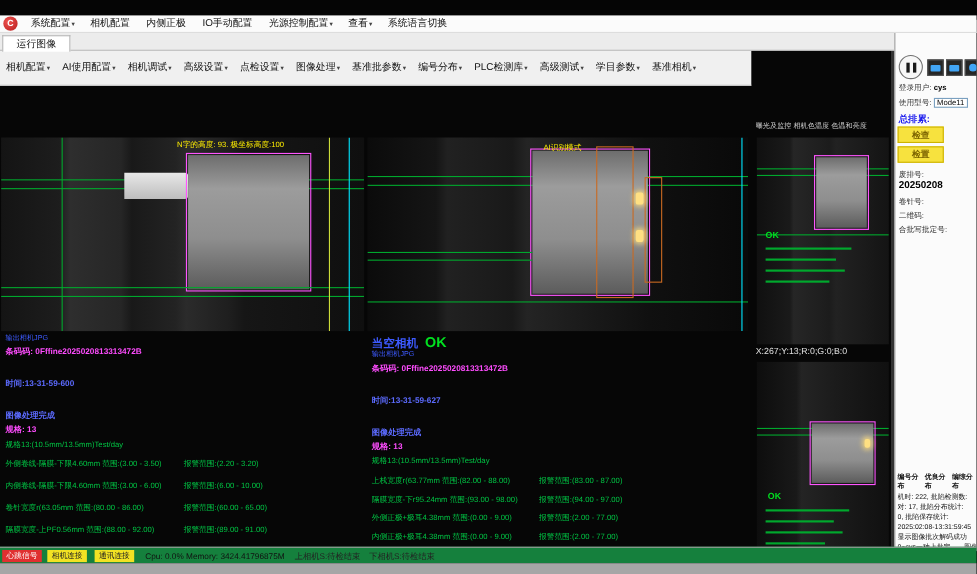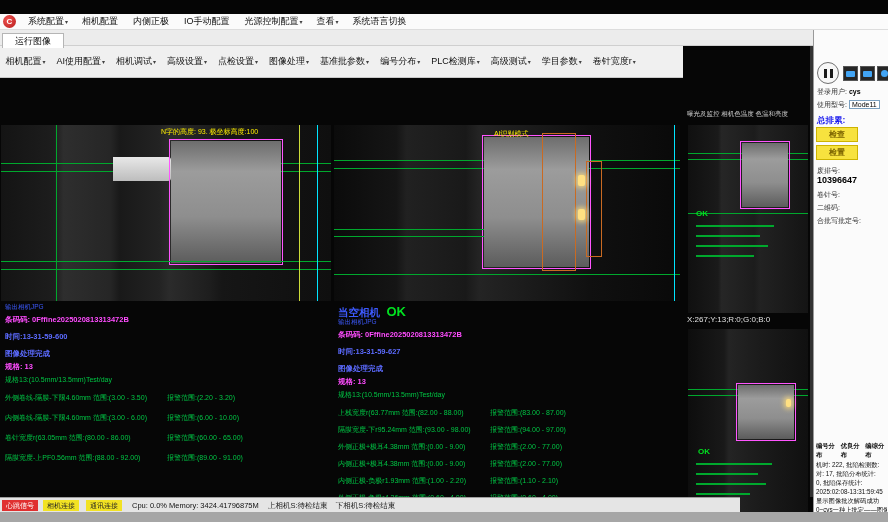--- a/index.html
+++ b/index.html
@@ -51,21 +51,21 @@
 
   
   .cam-text { position:absolute; width:330px; color:#ddd; }
   .ct-left { left:5px; top:256px; }
   .ct-right { left:338px; top:256px; width:344px; }
   .cam-title-row { height:15px; }
   .cam-title { color:#3d5afe; font-weight:bold; font-size:10.5px; }
   .cam-ok { color:#00e020; font-weight:bold; font-size:13px; margin-left:2px; }
   .cam-sub { color:#3d5afe; font-size:6.5px; margin-top:1px; }
   .t-mag { color:#ff4dff; font-size:7.5px; font-weight:bold; margin-top:3px; }
-  .t-blu { color:#5c6bff; font-size:7.5px; font-weight:bold; margin-top:7px; }
+  .t-blu { color:#5c6bff; font-size:7.5px; font-weight:bold; margin-top:19px; }
   .t-grn { color:#00c544; font-size:7px; margin-top:3px; }
   .meas { margin-top:8px; }
   .meas-row { display:flex; color:#00c544; font-size:7px; }
   .ct-left .meas-row { margin-bottom:10px; }
   .ct-right .meas-row { margin-bottom:7px; }
   .meas-row .m { width:162px; flex:none; }
   .ct-right .meas-row .m { width:152px; }
   .meas-row .a { white-space:nowrap; }
 
   
@@ -75,39 +75,39 @@
     background:linear-gradient(90deg,#101010 0%,#1a1a1a 25%,#262626 28%,#1c1c1c 55%,#222 60%,#141414 100%); }
   .thumb2 { top:283px; height:196px;
     background:linear-gradient(90deg,#0d0d0d 0%,#191919 30%,#242424 34%,#1b1b1b 60%,#101010 100%); }
   .gtext { position:absolute; height:2px; background:#00a82d; }
   .thumb-ok { position:absolute; color:#00e020; font-weight:bold; font-size:8px; }
   .coords { position:absolute; top:486px; color:#e0e0e0; font-size:8px; font-family:Liberation Sans, sans-serif; }
 
   .vscroll { position:absolute; left:810px; top:46px; width:3px; height:451px; background:#333; }
 
   
-  .sidebar { position:absolute; left:813px; top:30px; width:75px; height:483px; background:#fbfbfb; border-left:1px solid #9a9a9a; font-size:7px; color:#222; z-index:16; }
+  .sidebar { position:absolute; left:813px; top:18px; width:75px; height:483px; background:#fbfbfb; border-left:1px solid #9a9a9a; font-size:7px; color:#222; z-index:16; }
   .pause-btn { position:absolute; left:3px; top:32px; width:22px; height:22px; border-radius:50%; background:#f7f7f7; border:1px solid #707070; display:flex; align-items:center; justify-content:center; gap:3px; cursor:pointer; }
   .pause-btn i { width:3px; height:9px; background:#1a1a1a; display:block; }
   .icon-btn { position:absolute; top:36px; width:15px; height:15px; background:#262626; border:1px solid #555; display:flex; align-items:center; justify-content:center; cursor:pointer; }
   .icon-cam { width:9px; height:6px; background:#42a5f5; border-radius:1px; }
   .icon-dot { width:7px; height:7px; background:#42a5f5; border-radius:50%; }
   .sb-row { position:absolute; left:3px; white-space:nowrap; }
   .sb-label { color:#333; }
   .sb-val { color:#000; font-weight:bold; }
   .model-box { display:inline-block; border:1px solid #7aa0c0; padding:0 2px; font-size:7px; color:#000; background:#fff; }
   .total-label { color:#1a1aee; font-weight:bold; font-size:8.5px; }
   .ybox { position:absolute; left:2px; width:42px; height:15px; background:#f7e23e; border:1px solid #cdb300; color:#7c6400; font-weight:bold; font-size:8px; text-align:center; line-height:14px; }
   .batch-val { font-size:9px; font-weight:bold; color:#000; }
   .stats { position:absolute; left:2px; top:411px; width:71px; font-size:6.3px; color:#111; line-height:9px; }
   .stats-tabs { display:flex; gap:3px; font-weight:bold; margin-bottom:1px; }
   .stats-line { white-space:nowrap; overflow:hidden; }
 
   
-  .statusbar { position:absolute; left:0; top:497px; width:740px; height:15px; background:#e5e5e5; border-top:1px solid #9e9e9e; font-size:7px; color:#111; z-index:21; }
+  .statusbar { position:absolute; left:0; top:497px; width:888px; height:15px; background:#15803d; border-top:1px solid #9e9e9e; font-size:7px; color:#111; z-index:21; }
   .badge { position:absolute; top:2px; height:11px; line-height:11px; padding:0 4px; font-size:7px; }
   .badge.red { background:#e03030; color:#fff; left:2px; }
   .badge.yellow1 { background:#f2e223; color:#222; left:43px; }
   .badge.yellow2 { background:#f2e223; color:#222; left:86px; }
   .sb-cpu { position:absolute; left:132px; top:3px; font-size:7.5px; }
   .sb-states { position:absolute; left:268px; top:3px; font-size:7.5px; color:#222; }
   .bottomstrip { position:absolute; left:0; top:512px; width:888px; height:10px; background:#a6a6a6; z-index:21; }
 </style>
 </head>
 <body>
@@ -266,21 +266,21 @@
     <span class="menu2-item"><span>AI使用配置</span><span class="arr">▾</span></span>
     <span class="menu2-item"><span>相机调试</span><span class="arr">▾</span></span>
     <span class="menu2-item"><span>高级设置</span><span class="arr">▾</span></span>
     <span class="menu2-item"><span>点检设置</span><span class="arr">▾</span></span>
     <span class="menu2-item"><span>图像处理</span><span class="arr">▾</span></span>
     <span class="menu2-item"><span>基准批参数</span><span class="arr">▾</span></span>
     <span class="menu2-item"><span>编号分布</span><span class="arr">▾</span></span>
     <span class="menu2-item"><span>PLC检测库</span><span class="arr">▾</span></span>
     <span class="menu2-item"><span>高级测试</span><span class="arr">▾</span></span>
     <span class="menu2-item"><span>学目参数</span><span class="arr">▾</span></span>
-    <span class="menu2-item"><span>卷针宽度r</span><span class="arr">▾</span></span>
+    <span class="menu2-item"><span>基准相机</span><span class="arr">▾</span></span>
   </div>
 
   <div class="sidebar">
     <div class="pause-btn">
         <i></i>
         <i></i>
       </div>
     <div class="icon-btn" style="left:29px;">
         <span class="icon-cam"></span>
       </div>
@@ -296,21 +296,21 @@
       <span class="sb-val">cys</span>
     </div>
     <div class="sb-row" style="top:70px;">
       <span class="sb-label">使用型号:</span>
       <span class="model-box">Mode11</span>
     </div>
     <div class="sb-row total-label" style="top:85px;">总排累:</div>
     <div class="ybox" style="top:97px;">检查</div>
     <div class="ybox" style="top:115px;">检置</div>
     <div class="sb-row sb-label" style="top:136px;">废排号:</div>
-    <div class="sb-row batch-val" style="top:145px;">10396647</div>
+    <div class="sb-row batch-val" style="top:145px;">20250208</div>
     <div class="sb-row sb-label" style="top:160px;">卷针号:</div>
     <div class="sb-row sb-label" style="top:173px;">二维码:</div>
     <div class="sb-row sb-label" style="top:186px;">合批写批定号:</div>
 
     <div class="stats">
       <div class="stats-tabs">
         <span>编号分布</span>
         <span>优良分布</span>
         <span>编综分布</span>
       </div>

